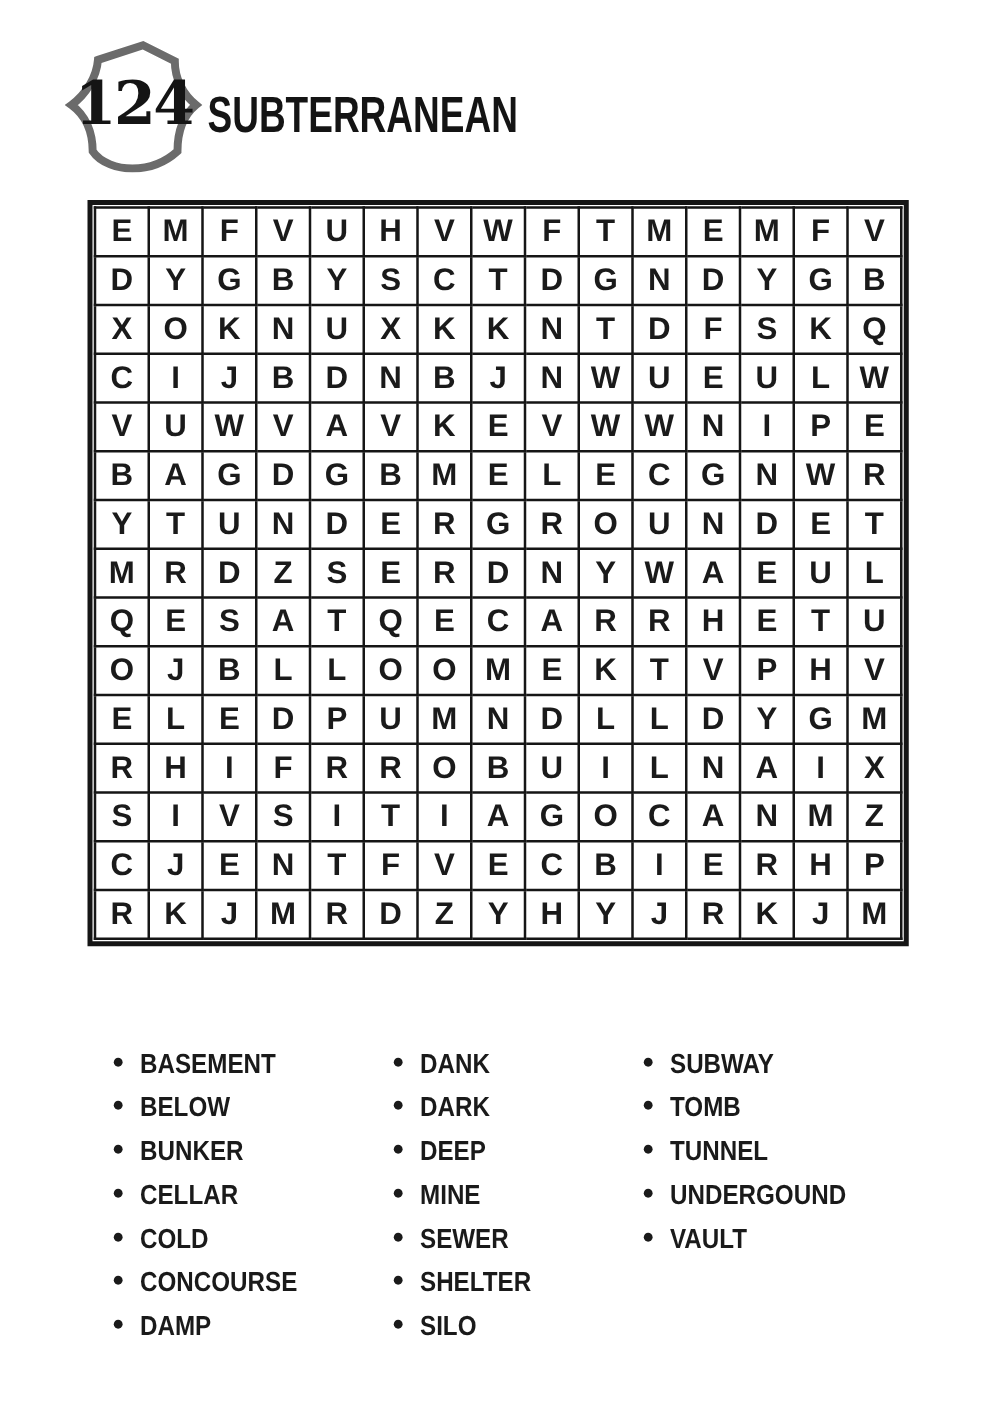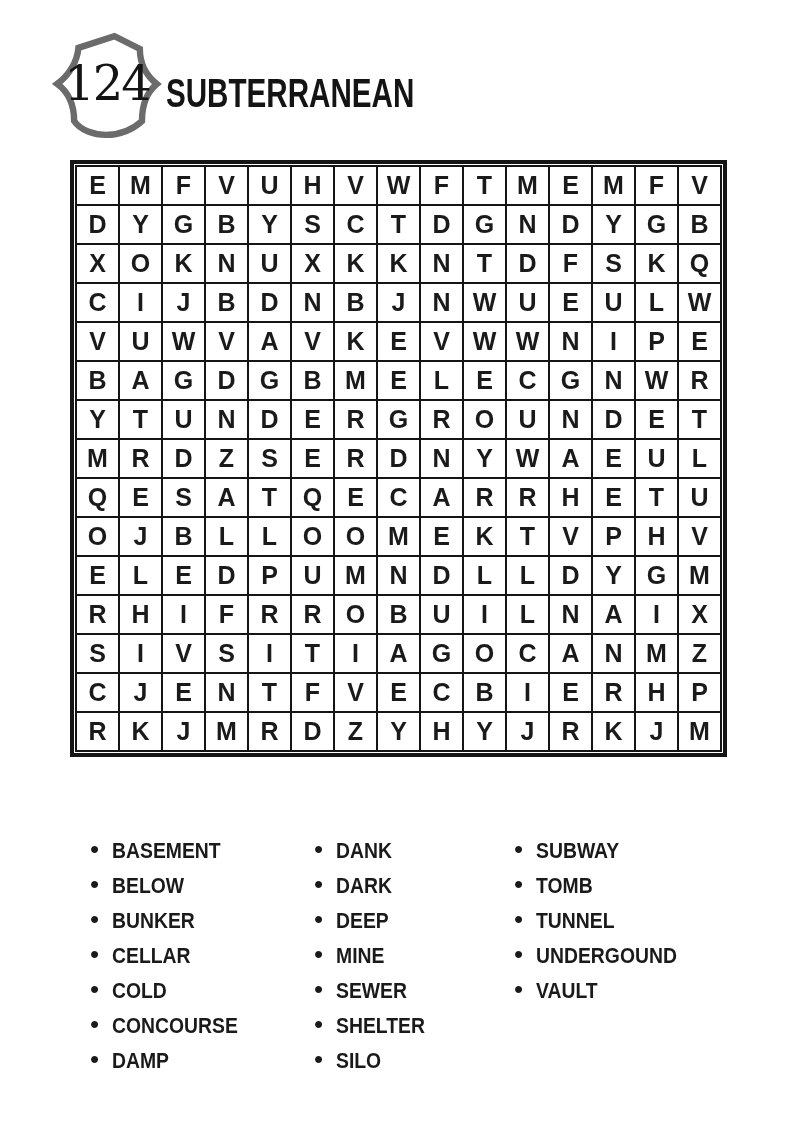--- a/index.html
+++ b/index.html
@@ -27,21 +27,21 @@
   .badge-number {
     position: absolute;
     left: 52px;
     top: 32px;
     width: 110px;
     height: 106px;
     display: flex;
     align-items: center;
     justify-content: center;
     font-family: "DejaVu Serif", serif;
-    font-weight: normal;
+    font-weight: bold;
     font-size: 48px;
     letter-spacing: -2px;
     color: #141414;
     padding-bottom: 4px;
     box-sizing: border-box;
   }
   .page-title {
     position: absolute;
     left: 166px;
     top: 70px;

